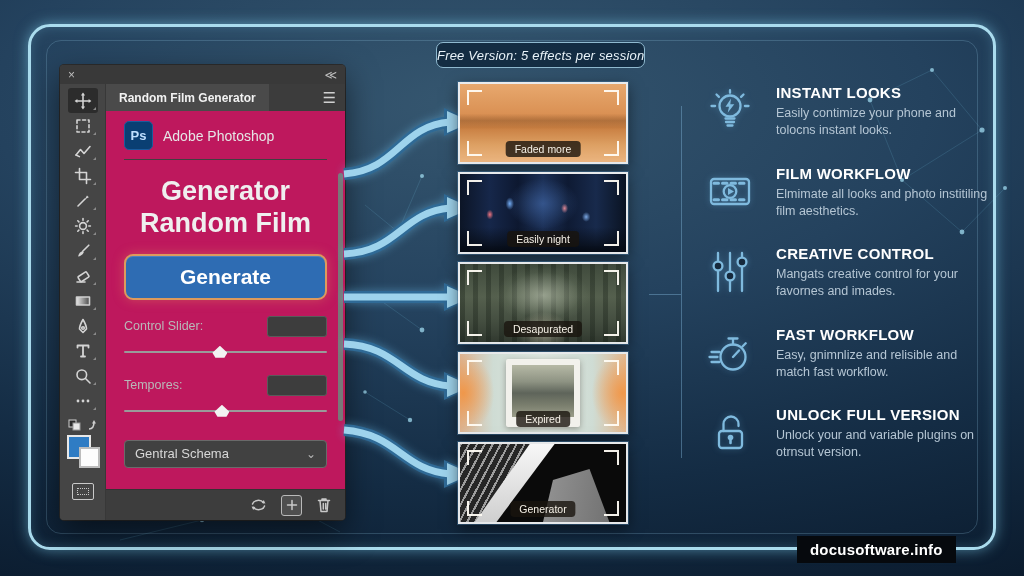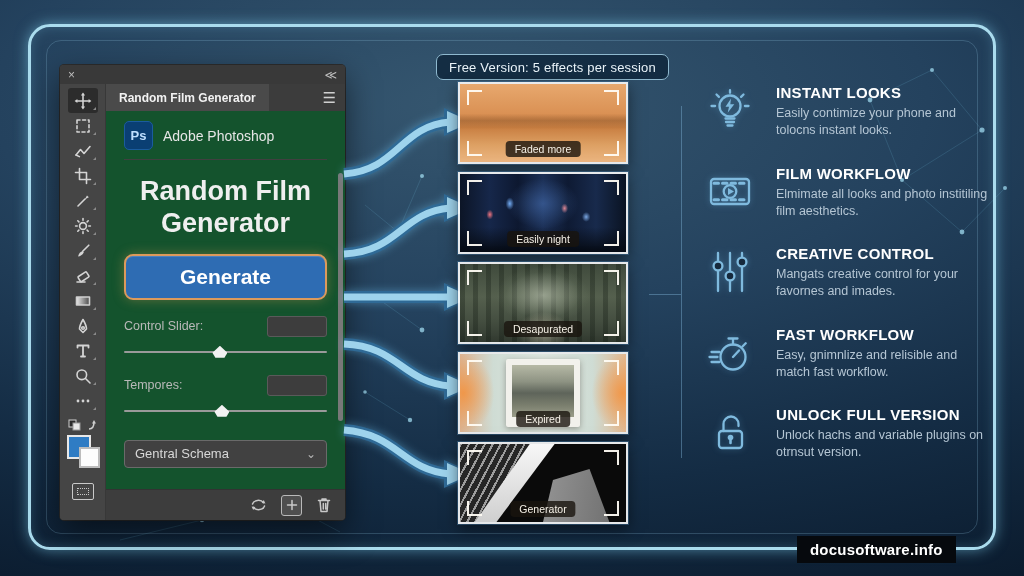--- a/index.html
+++ b/index.html
@@ -6,23 +6,23 @@
   .stage{position:relative;width:1024px;height:576px;overflow:hidden;
     font-family:"Liberation Sans",sans-serif;
     background:radial-gradient(120% 95% at 45% 18%, #35566f 0%, #24425e 38%, #142c44 70%, #0a1a2c 100%);}
   
   .frame-outer{position:absolute;left:28px;top:24px;right:28px;bottom:26px;
     border:3px solid #aadcee;border-radius:22px;
     box-shadow:0 0 14px rgba(130,210,240,.55), inset 0 0 12px rgba(130,210,240,.22);}
   .frame-inner{position:absolute;left:46px;top:40px;right:46px;bottom:42px;
     border:1.5px solid rgba(140,190,220,.25);border-radius:15px;}
   
-  .badge{position:absolute;left:436px;top:54px;height:22px;padding:1px 12px;
+  .badge{position:absolute;left:436px;top:42px;height:22px;padding:1px 0;
     display:flex;align-items:center;border:1.5px solid #8fb9cf;border-radius:7px;
-    background:rgba(16,40,62,.88);color:#e9f3f9;font-size:13px;letter-spacing:.2px;}
+    background:rgba(16,40,62,.88);color:#e9f3f9;font-size:13px;letter-spacing:.2px;font-style:italic;}
   
   .panel{position:absolute;left:60px;top:65px;width:285px;height:455px;
     background:#4a4a4a;border-radius:4px;overflow:hidden;
     box-shadow:0 12px 32px rgba(0,0,0,.55), 0 0 0 1px #2e2e2e;display:flex;flex-direction:column;}
   .titlebar{height:19px;background:#393939;display:flex;align-items:center;
     justify-content:space-between;padding:0 8px;color:#bdbdbd;flex:0 0 auto;}
   .titlebar .glyph{font-size:12px;line-height:1;cursor:default;}
   .pbody{flex:1;display:flex;min-height:0;}
   .toolcol{width:45px;background:#454545;border-right:1px solid #383838;
     display:flex;flex-direction:column;align-items:center;padding-top:4px;flex:0 0 auto;}
@@ -38,21 +38,21 @@
   .bg{position:absolute;left:13px;top:12px;width:17px;height:17px;background:#fdfdfd;border:2px solid #bdbdbd;}
   .maskicon{margin-top:14px;width:20px;height:15px;border:1.5px solid #c9c9c9;border-radius:2px;
     display:flex;align-items:center;justify-content:center;}
   .maskicon i{width:10px;height:5px;border:1px dotted #c9c9c9;display:block;}
   .pmain{flex:1;display:flex;flex-direction:column;min-width:0;justify-content:center;}
   .tabrow{height:27px;background:#3c3c3c;display:flex;align-items:stretch;flex:0 0 auto;}
   .tab{background:#4a4a4a;color:#f2f2f2;font-weight:bold;font-size:12px;
     display:flex;align-items:center;padding:0 13px;}
   .tabspace{flex:1;}
   .menu-glyph{color:#d0d0d0;font-size:15px;display:flex;align-items:center;padding:0 9px;}
-  .content{flex:1;position:relative;padding:0 18px;background:#14532d;}
+  .content{flex:1;position:relative;padding:0 18px;background:#be185d;}
   .approw{display:flex;align-items:center;gap:10px;padding:10px 0 9px 0;border-bottom:1px solid #404040;}
   .pslogo{width:27px;height:27px;border-radius:5px;background:#0a3f73;color:#bfe0ff;
     font-weight:bold;font-size:13px;display:flex;align-items:center;justify-content:center;
     border:1px solid #1a5c9e;}
   .appname{color:#e6e6e6;font-size:14px;}
   .ptitle{margin:16px 0 14px 0;text-align:center;color:#efefef;font-weight:bold;
     font-size:27px;line-height:1.18;}
   .genbtn{display:block;width:100%;height:46px;background:#2e6cb3;border:2px solid #dd9a5c;
     border-radius:9px;color:#fff;font-weight:bold;font-size:21px;font-family:inherit;
     box-shadow:0 0 12px rgba(232,162,92,.35), inset 0 1px 0 rgba(255,255,255,.15);cursor:pointer;}
@@ -303,22 +303,22 @@
           <span class="menu-glyph">☰</span>
         </div>
 
         <div class="content">
           <div class="approw">
             <span class="pslogo">Ps</span>
             <span class="appname">Adobe Photoshop</span>
           </div>
 
           <div class="ptitle">
+            <div>Generator</div>
             <div>Random Film</div>
-            <div>Generator</div>
           </div>
 
           <button class="genbtn">Generate</button>
 
           <div class="ctrl">
             <div class="ctrlrow">
               <span class="ctrllabel">Control Slider:</span>
               <span class="valuebox"></span>
             </div>
             <div class="slider">
@@ -522,21 +522,21 @@
       <span class="ficon">
         <svg width="46" height="46">
           <rect x="12" y="21" width="23" height="17" rx="3"></rect>
           <path d="M16.5 21v-7a7.5 7.5 0 0 1 15 0v2"></path>
           <circle class="ifill" cx="23.5" cy="27.5" r="2.8"></circle>
           <path d="M23.5 29.5V33" stroke-width="2.6"></path>
         </svg>
       </span>
       <div class="ftext">
         <h3>UNLOCK FULL VERSION</h3>
-        <p>Unlock hachs and variable plugins on otrnsut version.</p>
+        <p>Unlock your and variable plugins on otrnsut version.</p>
       </div>
     </div>
 
   </div>
 
   <div class="watermark">docusoftware.info</div>
 
 </div>
 
 </body></html>

